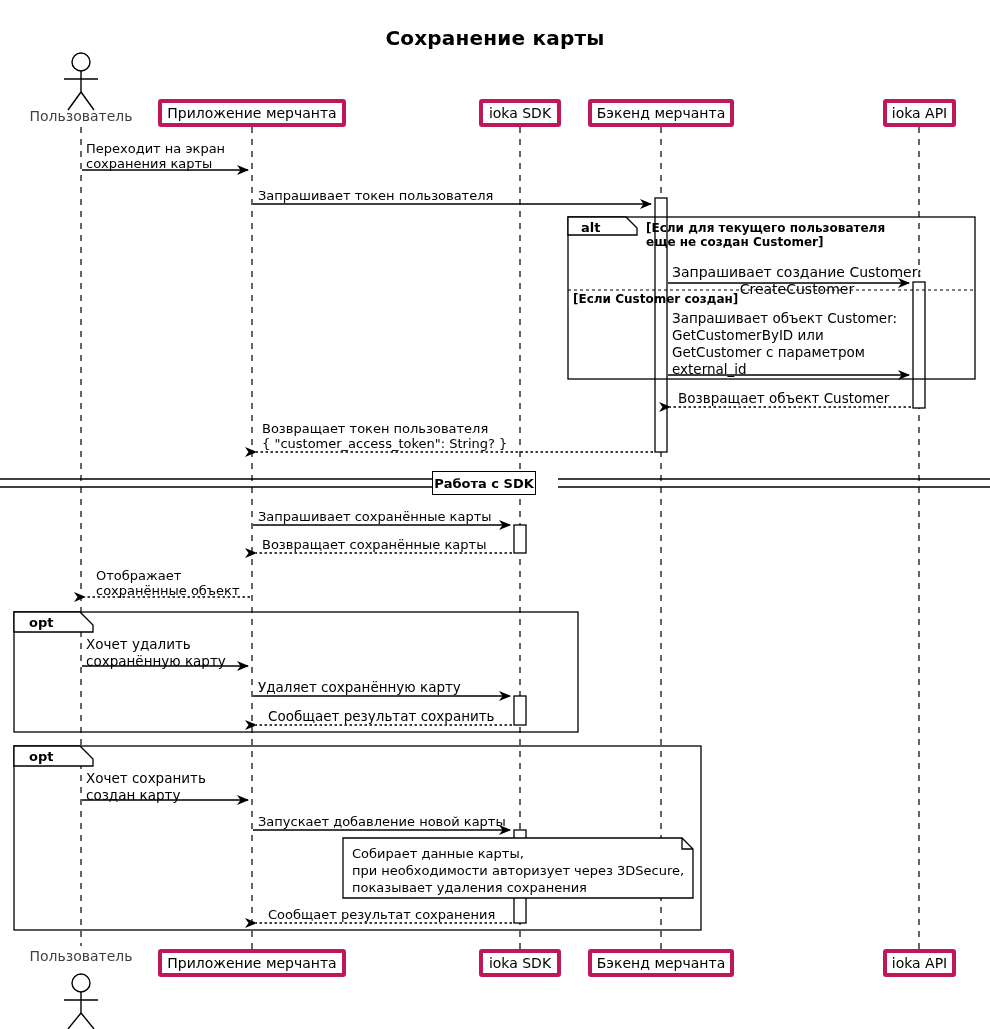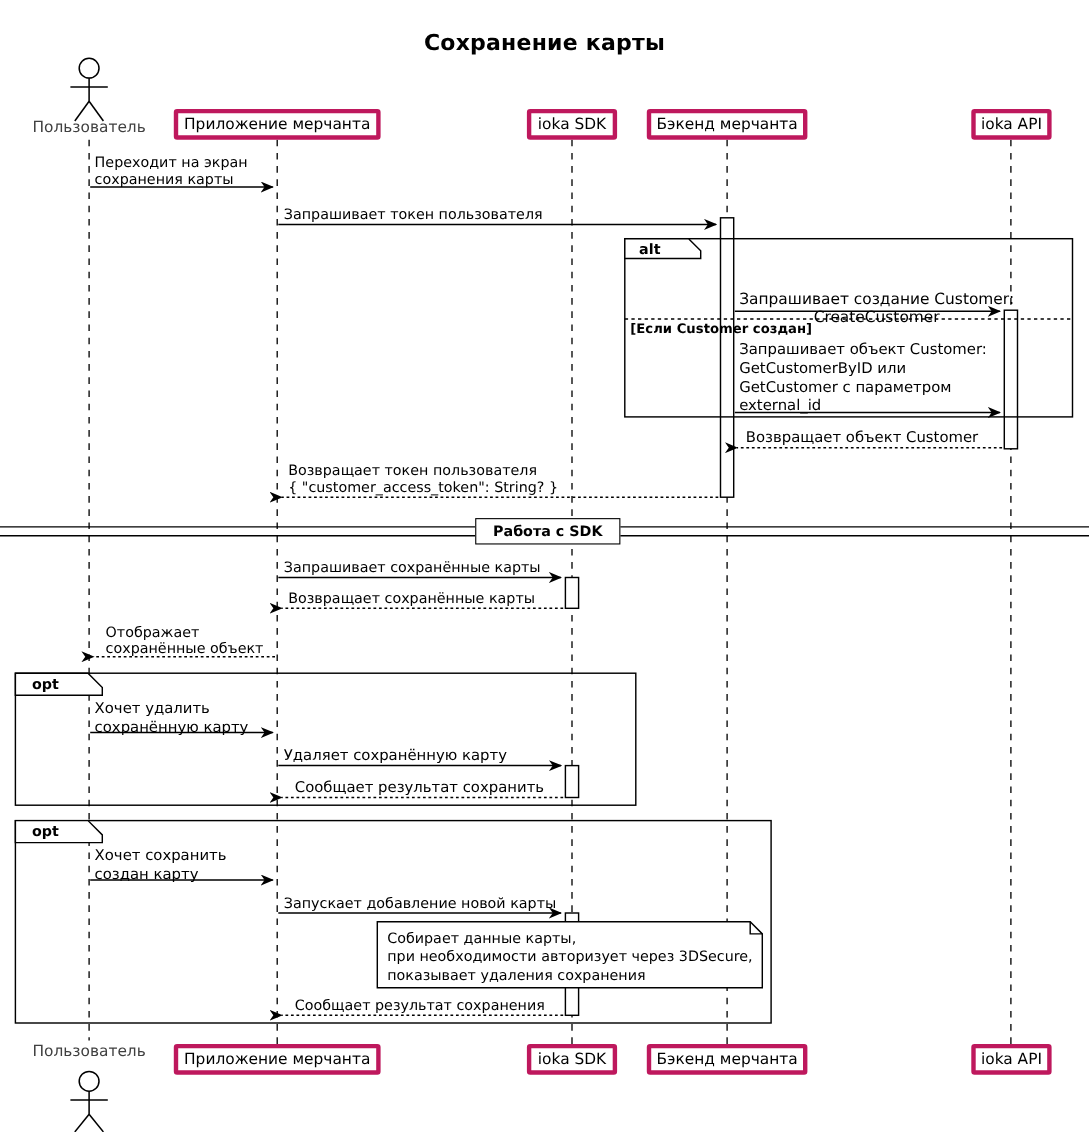--- a/index.html
+++ b/index.html
@@ -206,26 +206,28 @@
   <div class="partbox" style="left:588px; top:99px; width:146px; height:28px;">Бэкенд мерчанта</div>
   <div class="partbox" style="left:883px; top:99px; width:73px; height:28px;">ioka API</div>
 
   <div class="actor-label" style="left:29px; top:948px; width:104px;">Пользователь</div>
   <div class="partbox" style="left:158px; top:949px; width:188px; height:28px;">Приложение мерчанта</div>
   <div class="partbox" style="left:479px; top:949px; width:82px; height:28px;">ioka SDK</div>
   <div class="partbox" style="left:588px; top:949px; width:146px; height:28px;">Бэкенд мерчанта</div>
   <div class="partbox" style="left:883px; top:949px; width:73px; height:28px;">ioka API</div>
 
   <div class="frame-label" style="left:581px; top:220px;">alt</div>
+  <div class="frame-cond" style="left:646px; top:221px;">[Если для текущего пользователя
+еще не создан Customer]</div>
   <div class="frame-cond" style="left:573px; top:292px;">[Если Customer создан]</div>
 
   <div class="frame-label" style="left:29px; top:615px;">opt</div>
   <div class="frame-label" style="left:29px; top:749px;">opt</div>
 
-  <div class="divider-label" style="left:432px; top:471px; width:132px; height:24px;">Работа с SDK</div>
+  <div class="divider-label" style="left:432px; top:471px; width:104px; height:24px;">Работа с SDK</div>
 
   <div class="note-text" style="left:352px; top:845px;"><span>Собирает данные карты,</span>
 <span>при необходимости авторизует через 3DSecure,</span>
 <span>показывает удаления сохранения</span></div>
 
   <div class="msg" style="left:86px; top:141px;"><span>Переходит на экран</span>
 <span>сохранения карты</span></div>
 
   <div class="msg" style="left:258px; top:188px;"><span>Запрашивает токен пользователя</span></div>
 

